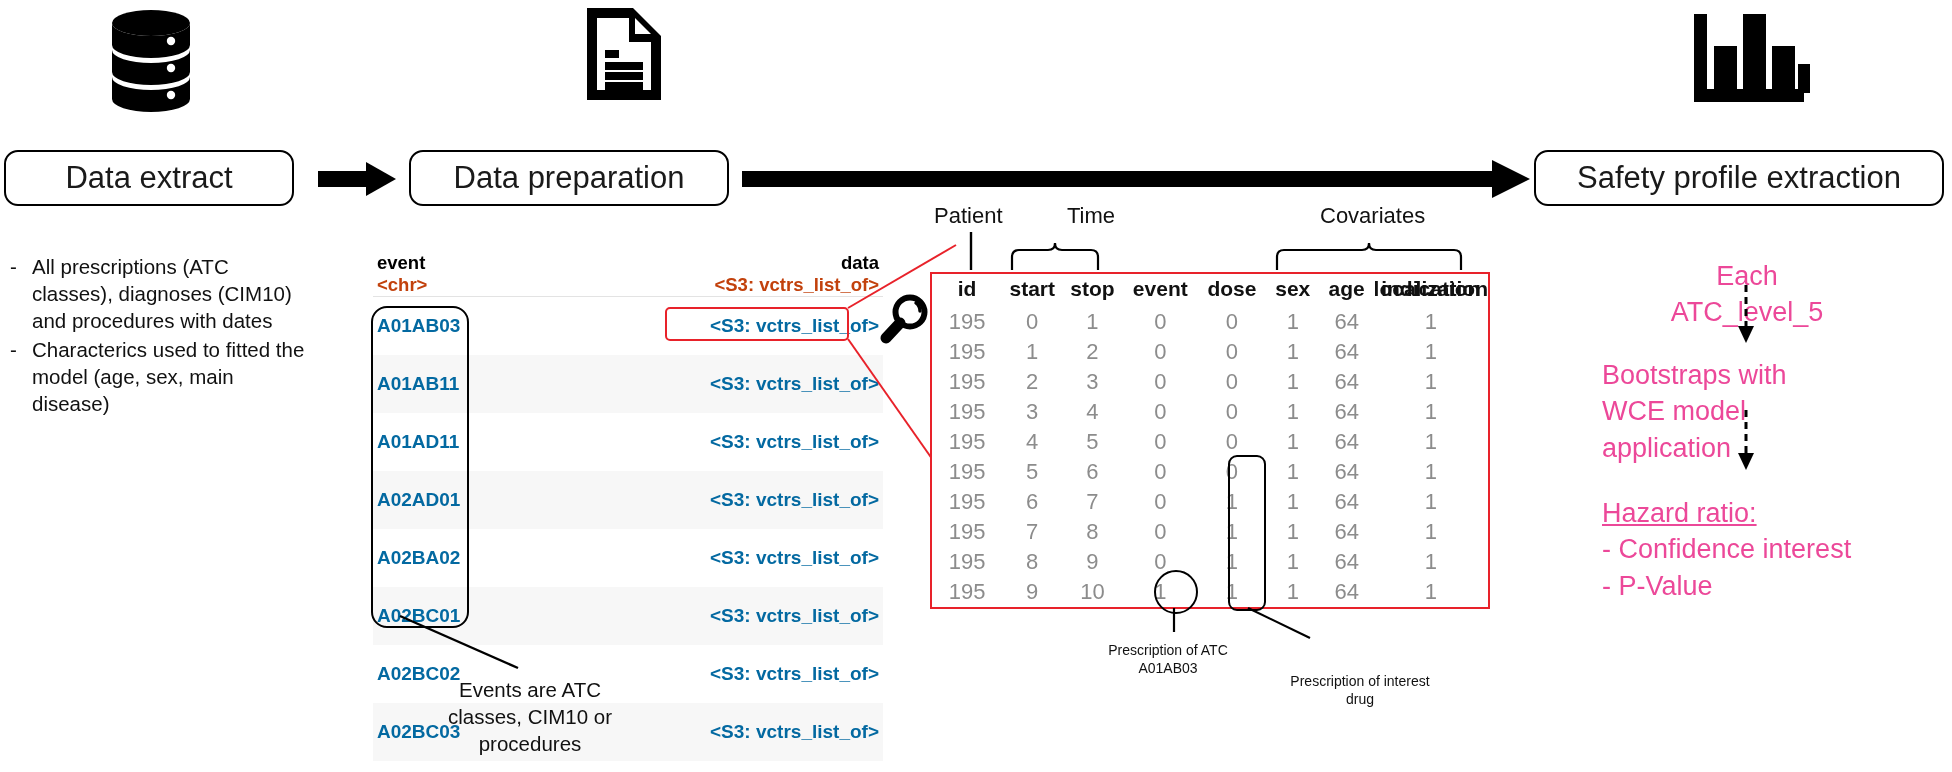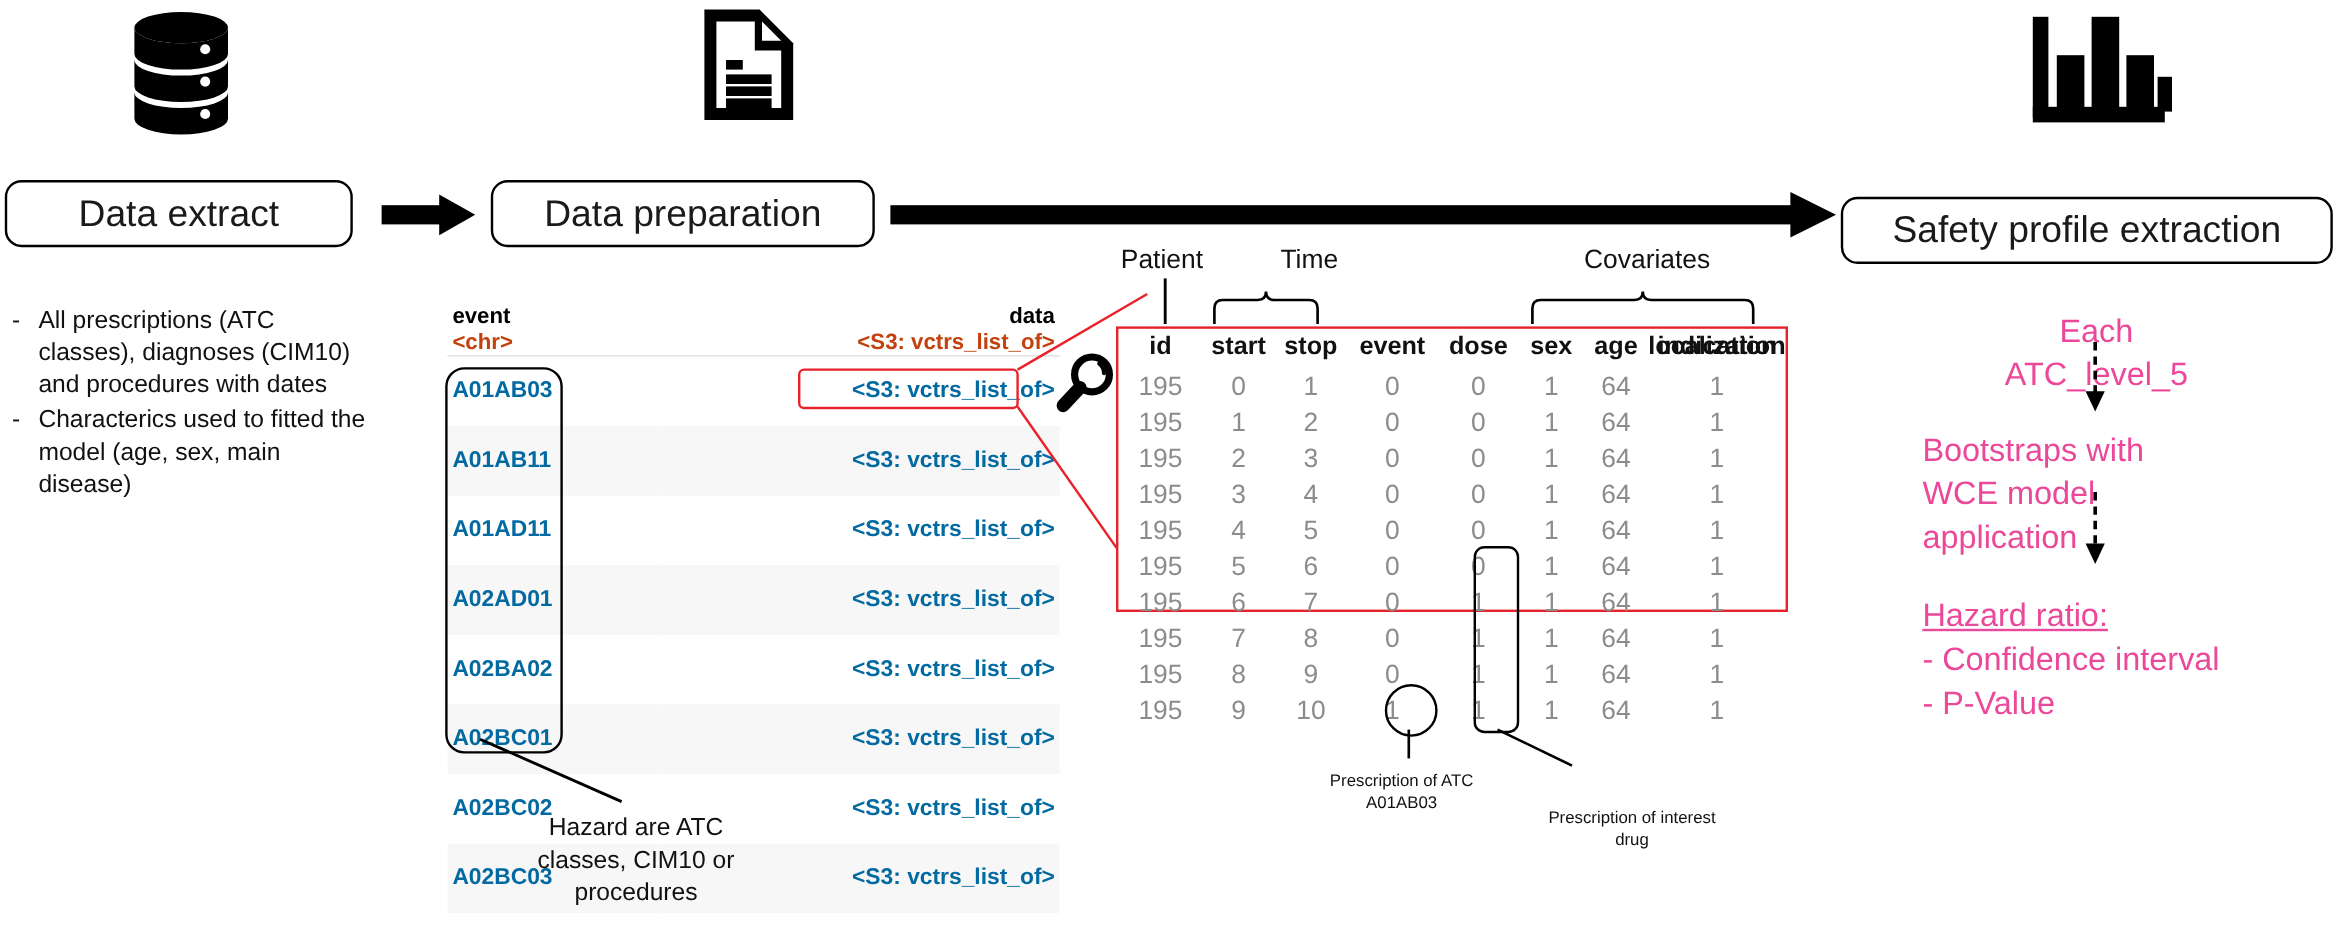--- a/index.html
+++ b/index.html
@@ -114,21 +114,21 @@
 </div>
 
 <div class="pbox abs" style="left:4px;top:150px;width:290px;height:56px;">
   <span>Data extract</span>
 </div>
 
 <div class="pbox abs" style="left:409px;top:150px;width:320px;height:56px;">
   <span>Data preparation</span>
 </div>
 
-<div class="pbox abs" style="left:1534px;top:164px;width:410px;height:56px;">
+<div class="pbox abs" style="left:1534px;top:150px;width:410px;height:56px;">
   <span>Safety profile extraction</span>
 </div>
 
 <div class="abs" style="left:318px;top:160px;">
   <svg width="80" height="38" viewBox="0 0 80 38">
     <rect x="0" y="11" width="52" height="16" fill="#000"></rect>
     <path d="M48 2 L78 19 L48 36 Z" fill="#000"></path>
   </svg>
 </div>
 
@@ -217,36 +217,36 @@
 
 <svg class="abs" style="left:840px;top:240px;" width="130" height="260">
   <line x1="8" y1="68" x2="116" y2="5" stroke="#e8222a" stroke-width="2"></line>
   <line x1="8" y1="99" x2="116" y2="253" stroke="#e8222a" stroke-width="2"></line>
 </svg>
 
 <svg class="abs" style="left:398px;top:614px;" width="130" height="58">
   <line x1="2" y1="2" x2="120" y2="54" stroke="#000" stroke-width="2.4"></line>
 </svg>
 
-<div class="abs note-left" style="left:440px;top:676px;width:180px;">Hazard are ATC classes, CIM10 or procedures</div>
+<div class="abs note-left" style="left:440px;top:676px;width:180px;">Events are ATC classes, CIM10 or procedures</div>
 
 <div class="abs hdr-label" style="left:934px;top:203px;">Patient</div>
 <div class="abs hdr-label" style="left:1047px;top:203px;margin-left:20px;">Time</div>
 <div class="abs hdr-label" style="left:1320px;top:203px;">Covariates</div>
 
 <svg class="abs" style="left:930px;top:230px;" width="560" height="42">
 
   <line x1="41" y1="2" x2="41" y2="40" stroke="#000" stroke-width="2.4"></line>
 
   <path d="M82 40 v-13 q0-7 7-7 h29 q7 0 7-7 q0 7 7 7 h29 q7 0 7 7 v13" fill="none" stroke="#000" stroke-width="2.2"></path>
 
   <path d="M347 40 v-13 q0-7 7-7 h78 q7 0 7-7 q0 7 7 7 h78 q7 0 7 7 v13" fill="none" stroke="#000" stroke-width="2.2"></path>
 </svg>
 
-<div class="red-frame" style="left:930px;top:272px;width:560px;height:238px;">
+<div class="red-frame" style="left:930px;top:272px;width:560px;height:337px;">
   <table class="dt">
     <colgroup>
       <col style="width:74px">
         <col style="width:62px">
         <col style="width:62px">
       <col style="width:78px">
         <col style="width:70px">
         <col style="width:56px">
       <col style="width:56px">
         <col style="width:102px">
@@ -396,15 +396,15 @@
 
 <div class="abs rnote" style="left:1602px;top:357px;width:240px;">Bootstraps with WCE model application</div>
 
 <svg class="abs" style="left:1726px;top:410px;" width="40" height="66">
   <line x1="20" y1="0" x2="20" y2="44" stroke="#000" stroke-width="3" stroke-dasharray="7,5"></line>
   <path d="M12 43 L20 60 L28 43 Z" fill="#000"></path>
 </svg>
 
 <div class="abs rnote" style="left:1602px;top:495px;width:280px;">
   <div style="text-decoration:underline;display:inline-block;">Hazard ratio:</div>
-  <div>- Confidence interval</div>
+  <div>- Confidence interest</div>
   <div>- P-Value</div>
 </div>
 
 </body></html>

